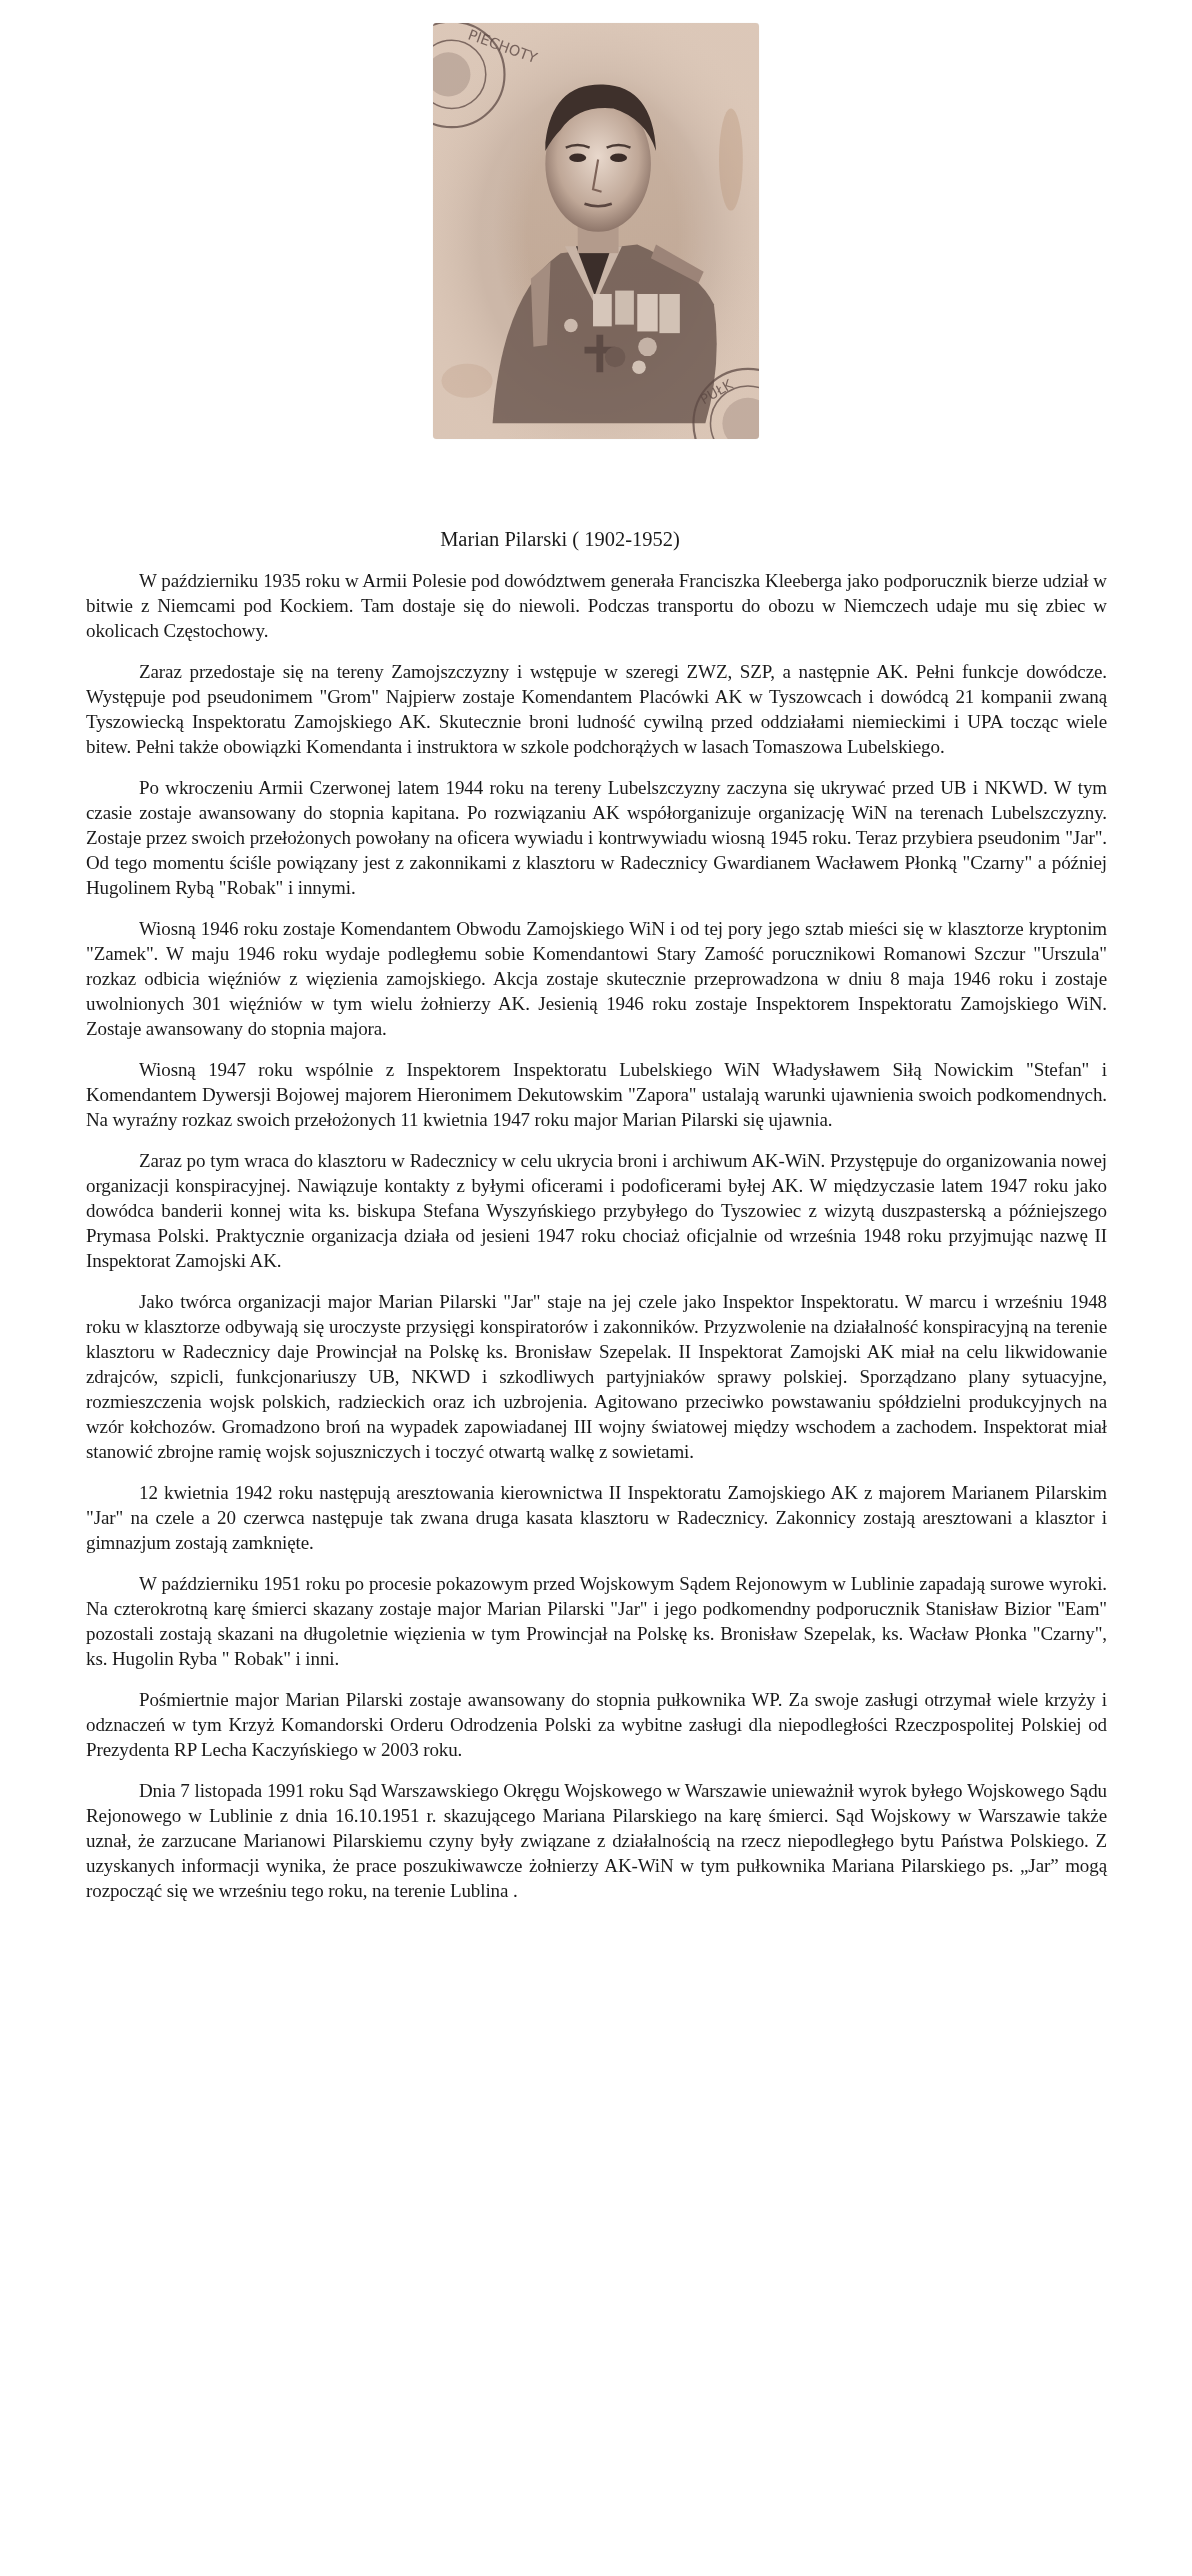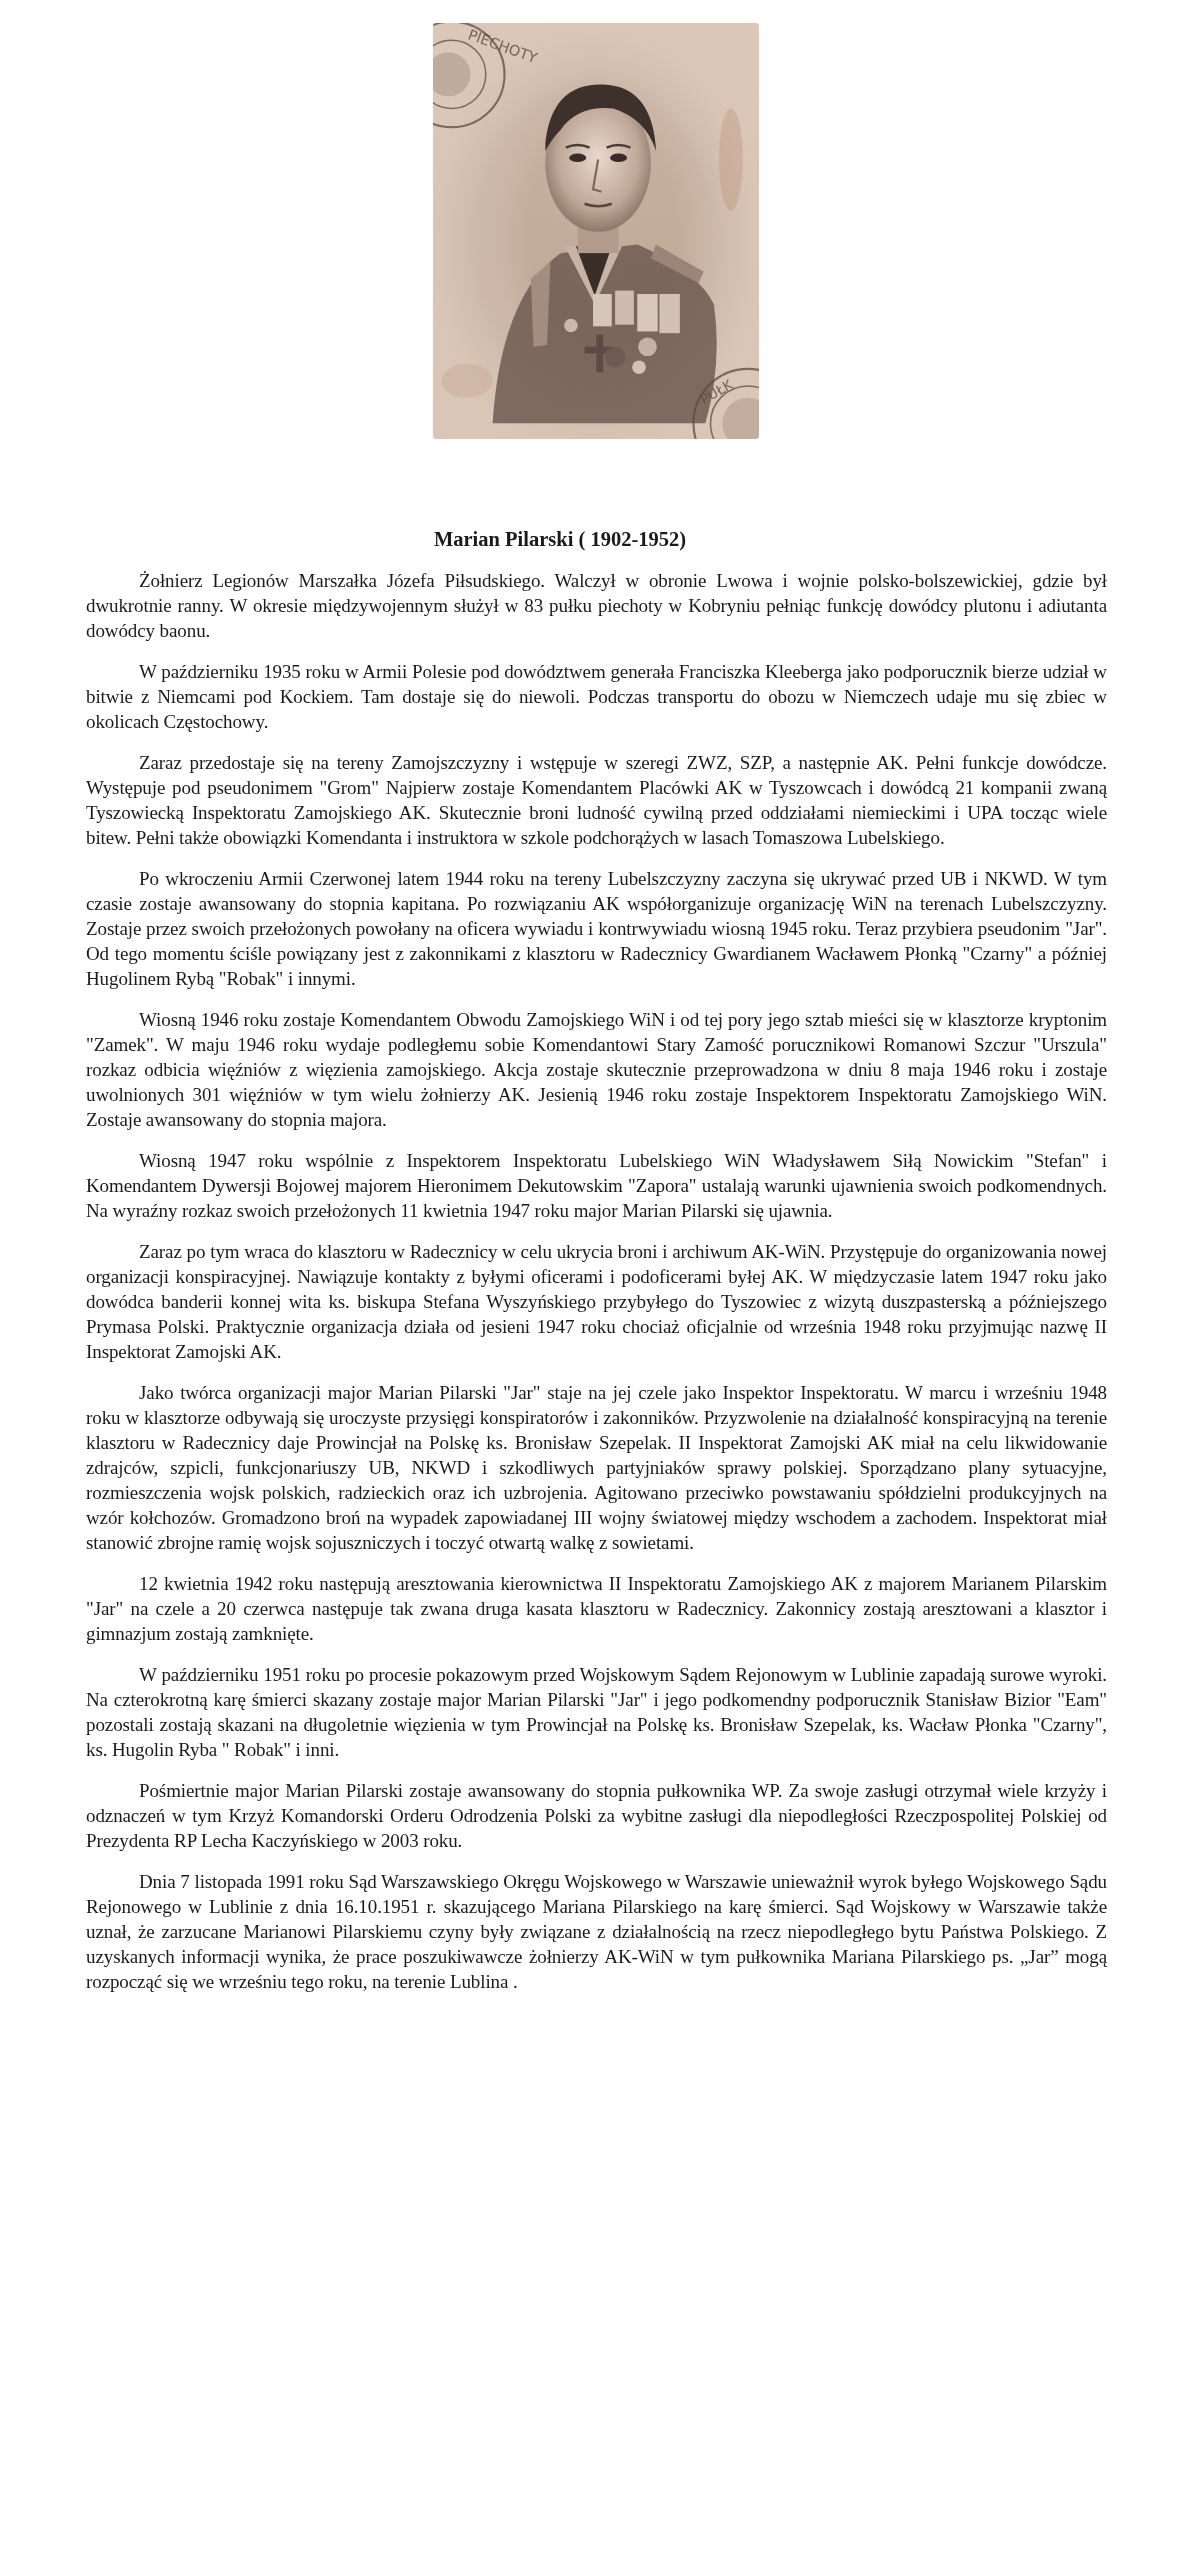--- a/index.html
+++ b/index.html
@@ -28,21 +28,21 @@
     overflow: hidden;
     box-shadow: 0 0 0.9px rgba(0,0,0,0.15);
   }
   .photo svg { position: absolute; left: 0; top: 0; }
   .title {
     position: absolute;
     left: 0;
     top: 513px;
     width: 1120px;
     text-align: center;
-    font-weight: bold;
+    font-weight: normal;
     font-size: 20.5px;
     line-height: 25.6px;
   }
   .content {
     position: absolute;
     left: 86px;
     top: 568px;
     width: 1021px;
   }
   .content p {
@@ -121,21 +121,20 @@
       <circle cx="370" cy="470" r="44" fill="none" stroke="#5e4a45" stroke-width="1.8"></circle>
       <circle cx="370" cy="470" r="30" fill="#8a746c" opacity="0.4"></circle>
     </g>
     <text x="318" y="448" font-family="DejaVu Sans, sans-serif" font-size="16" fill="#5e4a45" opacity="0.8" transform="rotate(-30 318 448)">PUŁK</text>
   </svg>
 </div>
 
 <h1 class="title">Marian Pilarski ( 1902-1952)</h1>
 
 <div class="content">
-  <p>Żołnierz Legionów Marszałka Józefa Piłsudskiego. Walczył w obronie Lwowa i wojnie polsko-bolszewickiej, gdzie był dwukrotnie ranny. W okresie międzywojennym służył w 83 pułku piechoty w Kobryniu pełniąc funkcję dowódcy plutonu i adiutanta dowódcy baonu.</p>
   <p>W październiku 1935 roku w Armii Polesie pod dowództwem generała Franciszka Kleeberga jako podporucznik bierze udział w bitwie z Niemcami pod Kockiem. Tam dostaje się do niewoli. Podczas transportu do obozu w Niemczech udaje mu się zbiec w okolicach Częstochowy.</p>
   <p>Zaraz przedostaje się na tereny Zamojszczyzny i wstępuje w szeregi ZWZ, SZP, a następnie AK. Pełni funkcje dowódcze. Występuje pod pseudonimem "Grom" Najpierw zostaje Komendantem Placówki AK w Tyszowcach i dowódcą 21 kompanii zwaną Tyszowiecką Inspektoratu Zamojskiego AK. Skutecznie broni ludność cywilną przed oddziałami niemieckimi i UPA tocząc wiele bitew. Pełni także obowiązki Komendanta i instruktora w szkole podchorążych w lasach Tomaszowa Lubelskiego.</p>
   <p>Po wkroczeniu Armii Czerwonej latem 1944 roku na tereny Lubelszczyzny zaczyna się ukrywać przed UB i NKWD. W tym czasie zostaje awansowany do stopnia kapitana. Po rozwiązaniu AK współorganizuje organizację WiN na terenach Lubelszczyzny. Zostaje przez swoich przełożonych powołany na oficera wywiadu i kontrwywiadu wiosną 1945 roku. Teraz przybiera pseudonim "Jar". Od tego momentu ściśle powiązany jest z zakonnikami z klasztoru w Radecznicy Gwardianem Wacławem Płonką "Czarny" a później Hugolinem Rybą "Robak" i innymi.</p>
   <p>Wiosną 1946 roku zostaje Komendantem Obwodu Zamojskiego WiN i od tej pory jego sztab mieści się w klasztorze kryptonim "Zamek". W maju 1946 roku wydaje podległemu sobie Komendantowi Stary Zamość porucznikowi Romanowi Szczur "Urszula" rozkaz odbicia więźniów z więzienia zamojskiego. Akcja zostaje skutecznie przeprowadzona w dniu 8 maja 1946 roku i zostaje uwolnionych 301 więźniów w tym wielu żołnierzy AK. Jesienią 1946 roku zostaje Inspektorem Inspektoratu Zamojskiego WiN. Zostaje awansowany do stopnia majora.</p>
   <p>Wiosną 1947 roku wspólnie z Inspektorem Inspektoratu Lubelskiego WiN Władysławem Siłą Nowickim "Stefan" i Komendantem Dywersji Bojowej majorem Hieronimem Dekutowskim "Zapora" ustalają warunki ujawnienia swoich podkomendnych. Na wyraźny rozkaz swoich przełożonych 11 kwietnia 1947 roku major Marian Pilarski się ujawnia.</p>
   <p>Zaraz po tym wraca do klasztoru w Radecznicy w celu ukrycia broni i archiwum AK-WiN. Przystępuje do organizowania nowej organizacji konspiracyjnej. Nawiązuje kontakty z byłymi oficerami i podoficerami byłej AK. W międzyczasie latem 1947 roku jako dowódca banderii konnej wita ks. biskupa Stefana Wyszyńskiego przybyłego do Tyszowiec z wizytą duszpasterską a późniejszego Prymasa Polski. Praktycznie organizacja działa od jesieni 1947 roku chociaż oficjalnie od września 1948 roku przyjmując nazwę II Inspektorat Zamojski AK.</p>
   <p>Jako twórca organizacji major Marian Pilarski "Jar" staje na jej czele jako Inspektor Inspektoratu. W marcu i wrześniu 1948 roku w klasztorze odbywają się uroczyste przysięgi konspiratorów i zakonników. Przyzwolenie na działalność konspiracyjną na terenie klasztoru w Radecznicy daje Prowincjał na Polskę ks. Bronisław Szepelak. II Inspektorat Zamojski AK miał na celu likwidowanie zdrajców, szpicli, funkcjonariuszy UB, NKWD i szkodliwych partyjniaków sprawy polskiej. Sporządzano plany sytuacyjne, rozmieszczenia wojsk polskich, radzieckich oraz ich uzbrojenia. Agitowano przeciwko powstawaniu spółdzielni produkcyjnych na wzór kołchozów. Gromadzono broń na wypadek zapowiadanej III wojny światowej między wschodem a zachodem. Inspektorat miał stanowić zbrojne ramię wojsk sojuszniczych i toczyć otwartą walkę z sowietami.</p>
   <p>12 kwietnia 1942 roku następują aresztowania kierownictwa II Inspektoratu Zamojskiego AK z majorem Marianem Pilarskim "Jar" na czele a 20 czerwca następuje tak zwana druga kasata klasztoru w Radecznicy. Zakonnicy zostają aresztowani a klasztor i gimnazjum zostają zamknięte.</p>
   <p>W październiku 1951 roku po procesie pokazowym przed Wojskowym Sądem Rejonowym w Lublinie zapadają surowe wyroki. Na czterokrotną karę śmierci skazany zostaje major Marian Pilarski "Jar" i jego podkomendny podporucznik Stanisław Bizior "Eam" pozostali zostają skazani na długoletnie więzienia w tym Prowincjał na Polskę ks. Bronisław Szepelak, ks. Wacław Płonka "Czarny", ks. Hugolin Ryba " Robak" i inni.</p>
   <p>Pośmiertnie major Marian Pilarski zostaje awansowany do stopnia pułkownika WP. Za swoje zasługi otrzymał wiele krzyży i odznaczeń w tym Krzyż Komandorski Orderu Odrodzenia Polski za wybitne zasługi dla niepodległości Rzeczpospolitej Polskiej od Prezydenta RP Lecha Kaczyńskiego w 2003 roku.</p>

